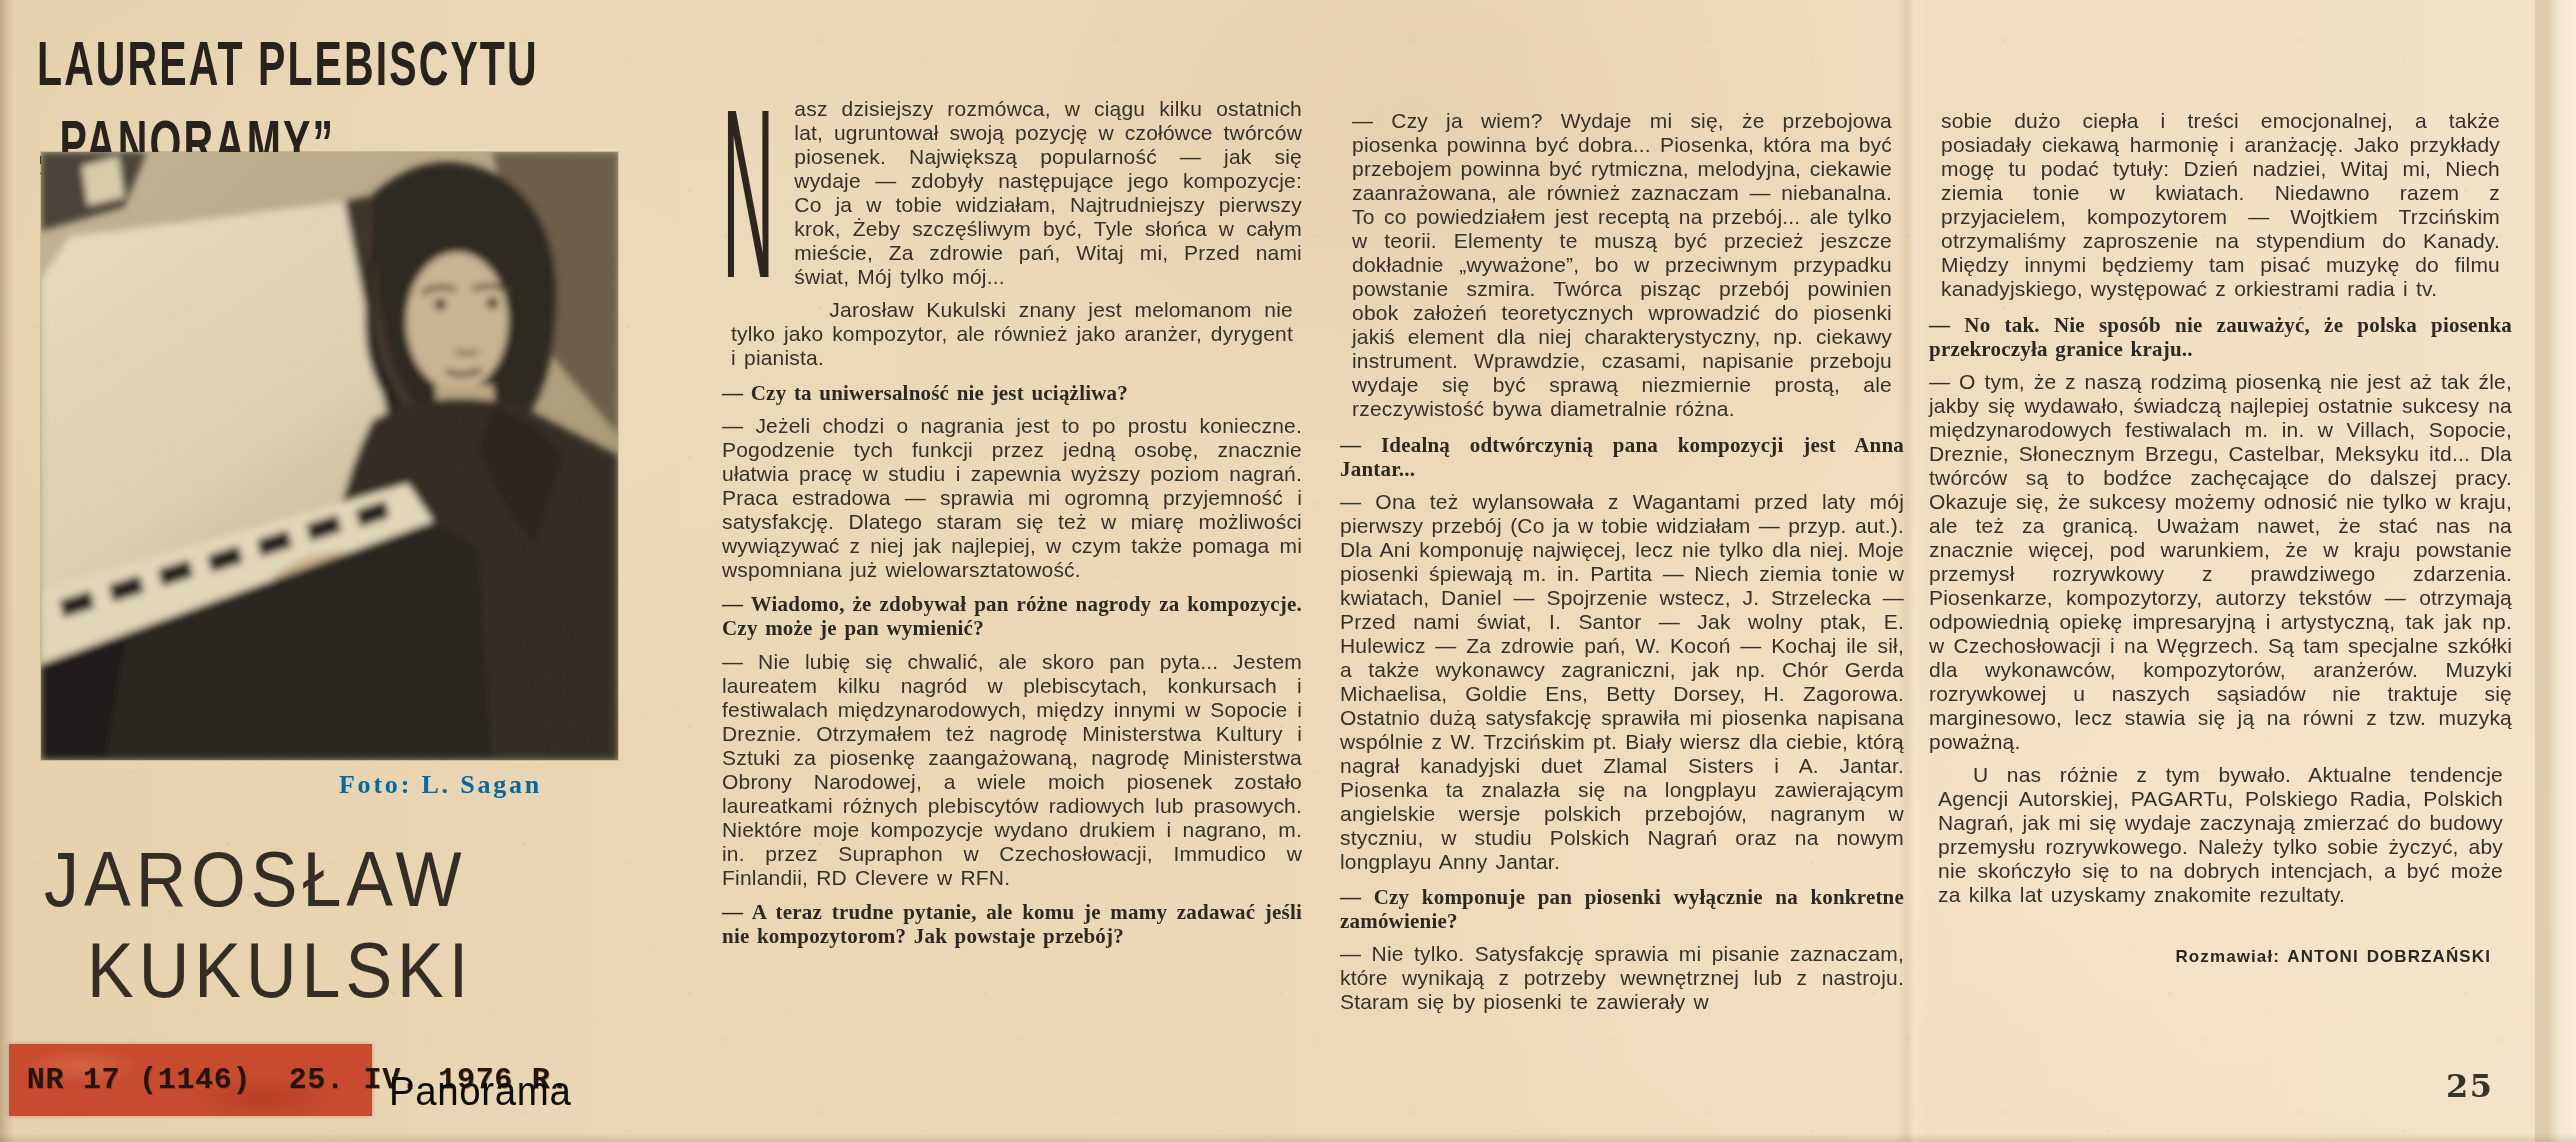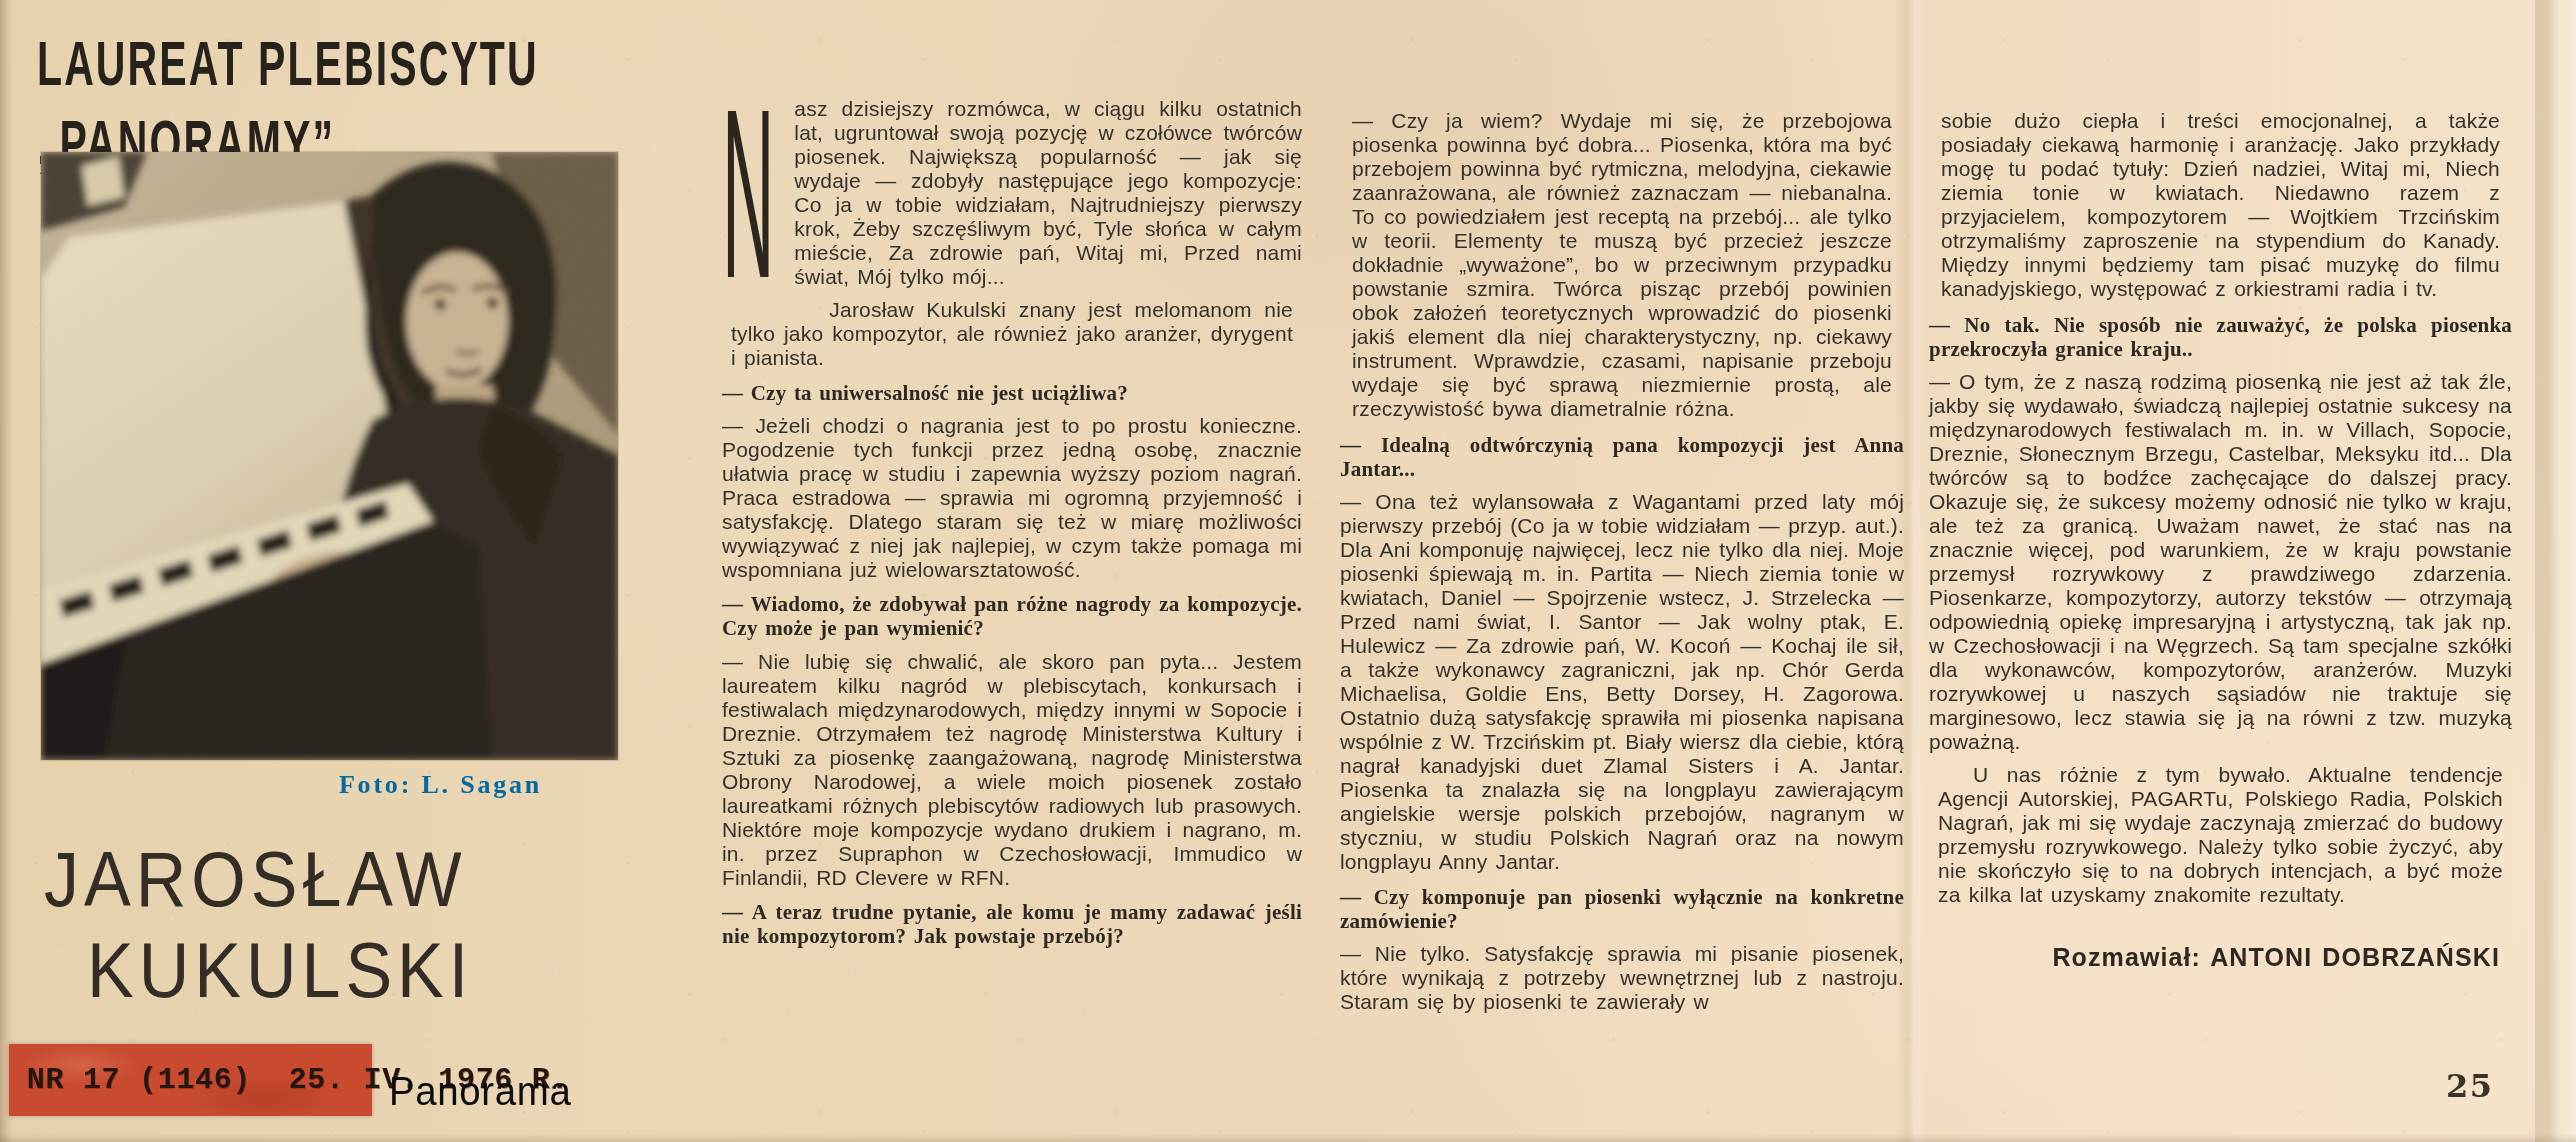--- a/index.html
+++ b/index.html
@@ -62,21 +62,21 @@
     font-weight:bold;font-size:32px;color:#3a332a;letter-spacing:1.4px;}
 
   .col{position:absolute;top:97px;font-size:21px;line-height:24px;color:#36302a;
     text-align:justify;word-spacing:2.1px;letter-spacing:0.2px;}
   .col p{margin:9px;}
   .col .p-lead{margin:0;}
   .col .p-para-indent{text-indent:35px;}
   .col .p-question{font-weight:bold;margin:10.6px 0 9.2px;color:#2e2822;font-family:Liberation Serif, serif;}
   .col .p-answer{margin:9.2px 0 0;}
   .col .p-answer-cont{margin:12px;}
-  .col .p-signoff{margin:38px 12px 0 0;text-align:right;font-weight:bold;font-size:25px;
+  .col .p-signoff{margin:38px 21px 0 0;text-align:right;font-weight:bold;font-size:17px;
     letter-spacing:1.1px;color:#2e2822;}
   #col-1{left:722px;width:580px;}
   #col-2{left:1340px;width:564px;}
   #col-3{left:1929px;width:583px;}
   .dropcap-box{float:left;width:61px;height:212px;margin:2.8px 11.3px 0 0;}
   .dropcap{display:inline-block;font-size:93px;line-height:73px;font-weight:400;color:#2c261f;
     transform:scale(.78,2.6);transform-origin:left top;}
 </style>
 </head>
 <body>
@@ -182,21 +182,21 @@
     <p class="p-answer">— Jeżeli chodzi o nagrania jest to po prostu konieczne. Pogodzenie tych funkcji przez jedną osobę, znacznie ułatwia pracę w studiu i zapewnia wyższy poziom nagrań. Praca estradowa — sprawia mi ogromną przyjemność i satysfakcję. Dlatego staram się też w miarę możliwości wywiązywać z niej jak najlepiej, w czym także pomaga mi wspomniana już wielowarsztatowość.</p>
     <p class="p-question">— Wiadomo, że zdobywał pan różne nagrody za kompozycje. Czy może je pan wymienić?</p>
     <p class="p-answer">— Nie lubię się chwalić, ale skoro pan pyta... Jestem laureatem kilku nagród w plebiscytach, konkursach i festiwalach międzynarodowych, między innymi w Sopocie i Dreznie. Otrzymałem też nagrodę Ministerstwa Kultury i Sztuki za piosenkę zaangażowaną, nagrodę Ministerstwa Obrony Narodowej, a wiele moich piosenek zostało laureatkami różnych plebiscytów radiowych lub prasowych. Niektóre moje kompozycje wydano drukiem i nagrano, m. in. przez Supraphon w Czechosłowacji, Immudico w Finlandii, RD Clevere w RFN.</p>
     <p class="p-question">— A teraz trudne pytanie, ale komu je mamy zadawać jeśli nie kompozytorom? Jak powstaje przebój?</p>
   </div>
 <div class="col" id="col-2">
     <p class="p-answer-cont">— Czy ja wiem? Wydaje mi się, że przebojowa piosenka powinna być dobra... Piosenka, która ma być przebojem powinna być rytmiczna, melodyjna, ciekawie zaanrażowana, ale również zaznaczam — niebanalna. To co powiedziałem jest receptą na przebój... ale tylko w teorii. Elementy te muszą być przecież jeszcze dokładnie „wyważone”, bo w przeciwnym przypadku powstanie szmira. Twórca pisząc przebój powinien obok założeń teoretycznych wprowadzić do piosenki jakiś element dla niej charakterystyczny, np. ciekawy instrument. Wprawdzie, czasami, napisanie przeboju wydaje się być sprawą niezmiernie prostą, ale rzeczywistość bywa diametralnie różna.</p>
     <p class="p-question">— Idealną odtwórczynią pana kompozycji jest Anna Jantar...</p>
     <p class="p-answer">— Ona też wylansowała z Wagantami przed laty mój pierwszy przebój (Co ja w tobie widziałam — przyp. aut.). Dla Ani komponuję najwięcej, lecz nie tylko dla niej. Moje piosenki śpiewają m. in. Partita — Niech ziemia tonie w kwiatach, Daniel — Spojrzenie wstecz, J. Strzelecka — Przed nami świat, I. Santor — Jak wolny ptak, E. Hulewicz — Za zdrowie pań, W. Kocoń — Kochaj ile sił, a także wykonawcy zagraniczni, jak np. Chór Gerda Michaelisa, Goldie Ens, Betty Dorsey, H. Zagorowa. Ostatnio dużą satysfakcję sprawiła mi piosenka napisana wspólnie z W. Trzcińskim pt. Biały wiersz dla ciebie, którą nagrał kanadyjski duet Zlamal Sisters i A. Jantar. Piosenka ta znalazła się na longplayu zawierającym angielskie wersje polskich przebojów, nagranym w styczniu, w studiu Polskich Nagrań oraz na nowym longplayu Anny Jantar.</p>
     <p class="p-question">— Czy komponuje pan piosenki wyłącznie na konkretne zamówienie?</p>
-    <p class="p-answer">— Nie tylko. Satysfakcję sprawia mi pisanie piosenek, które wynikają z potrzeby wewnętrznej lub z nastroju. Staram się by piosenki te zawierały w</p>
+    <p class="p-answer">— Nie tylko. Satysfakcję sprawia mi pisanie zaznaczam, które wynikają z potrzeby wewnętrznej lub z nastroju. Staram się by piosenki te zawierały w</p>
   </div>
 <div class="col" id="col-3">
     <p class="p-answer-cont">sobie dużo ciepła i treści emocjonalnej, a także posiadały ciekawą harmonię i aranżację. Jako przykłady mogę tu podać tytuły: Dzień nadziei, Witaj mi, Niech ziemia tonie w kwiatach. Niedawno razem z przyjacielem, kompozytorem — Wojtkiem Trzcińskim otrzymaliśmy zaproszenie na stypendium do Kanady. Między innymi będziemy tam pisać muzykę do filmu kanadyjskiego, występować z orkiestrami radia i tv.</p>
     <p class="p-question">— No tak. Nie sposób nie zauważyć, że polska piosenka przekroczyła granice kraju..</p>
     <p class="p-answer">— O tym, że z naszą rodzimą piosenką nie jest aż tak źle, jakby się wydawało, świadczą najlepiej ostatnie sukcesy na międzynarodowych festiwalach m. in. w Villach, Sopocie, Dreznie, Słonecznym Brzegu, Castelbar, Meksyku itd... Dla twórców są to bodźce zachęcające do dalszej pracy. Okazuje się, że sukcesy możemy odnosić nie tylko w kraju, ale też za granicą. Uważam nawet, że stać nas na znacznie więcej, pod warunkiem, że w kraju powstanie przemysł rozrywkowy z prawdziwego zdarzenia. Piosenkarze, kompozytorzy, autorzy tekstów — otrzymają odpowiednią opiekę impresaryjną i artystyczną, tak jak np. w Czechosłowacji i na Węgrzech. Są tam specjalne szkółki dla wykonawców, kompozytorów, aranżerów. Muzyki rozrywkowej u naszych sąsiadów nie traktuje się marginesowo, lecz stawia się ją na równi z tzw. muzyką poważną.</p>
     <p class="p-para-indent">U nas różnie z tym bywało. Aktualne tendencje Agencji Autorskiej, PAGARTu, Polskiego Radia, Polskich Nagrań, jak mi się wydaje zaczynają zmierzać do budowy przemysłu rozrywkowego. Należy tylko sobie życzyć, aby nie skończyło się to na dobrych intencjach, a być może za kilka lat uzyskamy znakomite rezultaty.</p>
     <p class="p-signoff">Rozmawiał: ANTONI DOBRZAŃSKI</p>
   </div>
 
 <div class="pageno">25</div>

